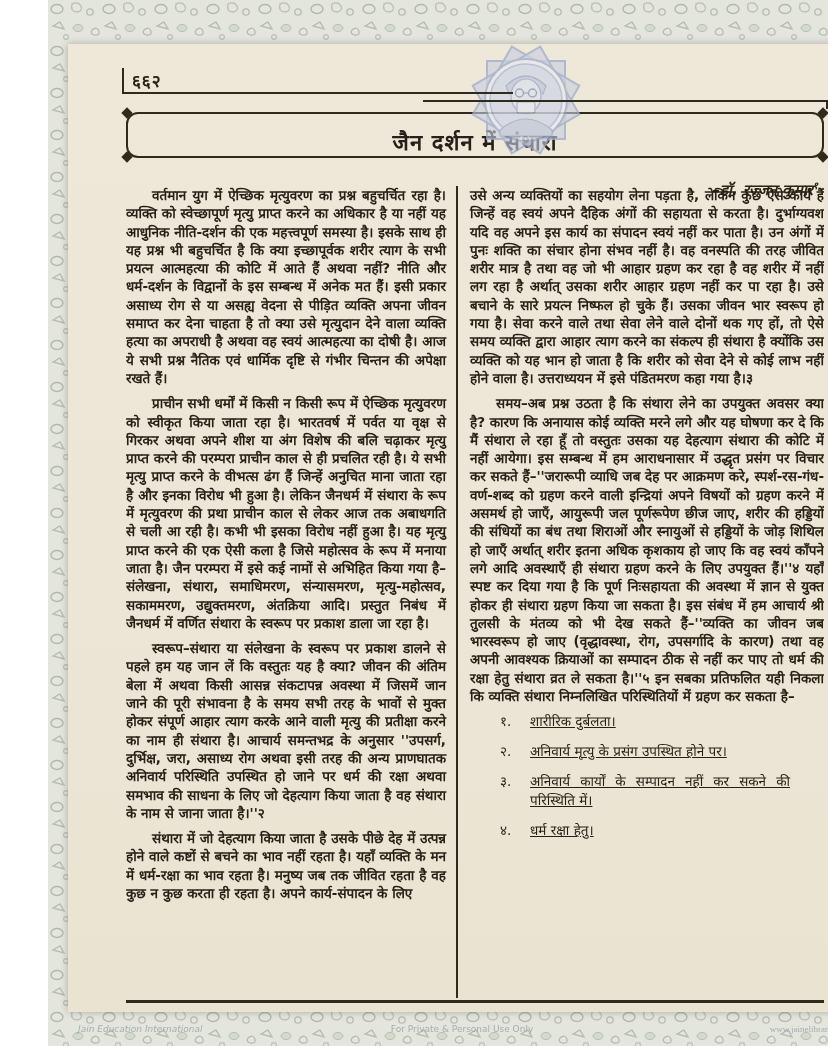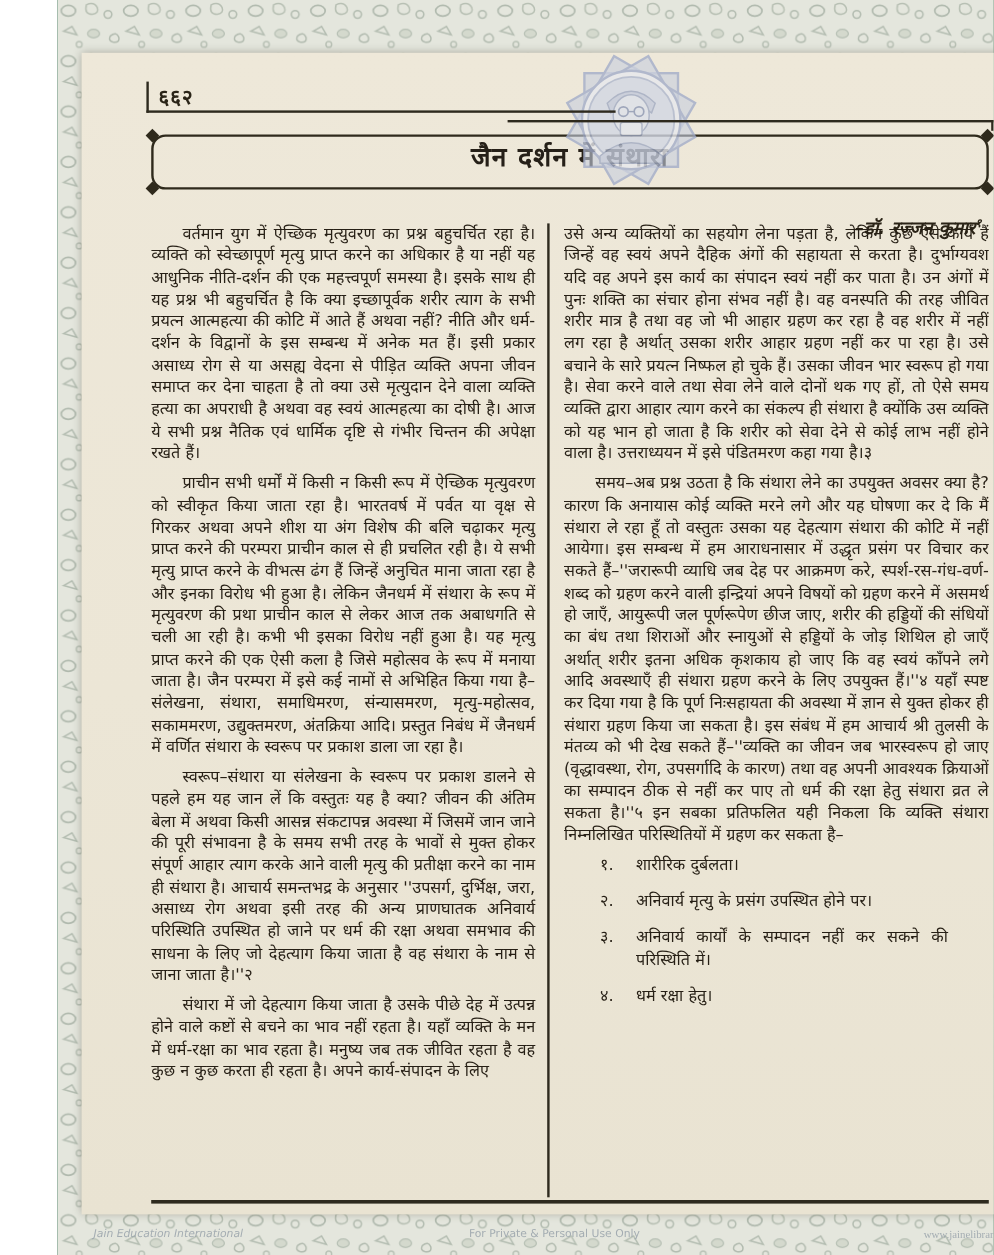--- a/index.html
+++ b/index.html
@@ -22,42 +22,42 @@
   .header { position:relative; height:58px; z-index:3; }
   .page-num { position:absolute; left:6px; bottom:10px; font-size:17px; font-weight:bold; letter-spacing:1px; color:#2a2417; }
   .rule-left { position:absolute; left:-4px; bottom:8px; width:56%; height:2px; background:#2e2a1e; }
   .tick-left { position:absolute; left:-4px; bottom:8px; width:2px; height:26px; background:#2e2a1e; }
   .rule-right { position:absolute; right:-4px; bottom:0; width:58%; height:2px; background:#2e2a1e; }
   .tick-right { position:absolute; right:-4px; bottom:-7px; width:2px; height:9px; background:#2e2a1e; }
   .header-right { position:absolute; right:8px; bottom:5px; font-size:15px; color:#2a2417; }
 
   .title-box {
     position:relative; margin-top:10px; height:46px; border:2.5px solid #2f2a1c; border-radius:12px;
-    display:flex; align-items:flex-start; justify-content:center;
+    display:flex; align-items:flex-end; justify-content:center;
     font-size:22px; font-weight:bold; color:#262018; letter-spacing:1px;
   }
   .orn { position:absolute; width:8px; height:8px; background:#2f2a1c; transform:rotate(45deg); }
   .orn-tl { left:-5px; top:-5px; } .orn-tr { right:-5px; top:-5px; }
   .orn-bl { left:-5px; bottom:-5px; } .orn-br { right:-5px; bottom:-5px; }
 
   .byline { text-align:right; padding:20px 6px 0 0; font-size:15px; font-weight:bold; font-style:italic; color:#2a2316; height:28px; }
   .byline sup { font-size:10px; }
 
   .cols { display:flex; height:812px; overflow:hidden; }
   .col-left { width:320px; flex:none; }
   .divider { width:2px; flex:none; background:#2e2a1e; margin:0 12px 0 10px; }
   .col-right { flex:1; min-width:0; }
 
-  .cols p { text-align:justify; font-size:13.5px; line-height:18.3px; color:#261f15; margin-bottom:7px; }
+  .cols p { text-align:justify; font-size:13.5px; line-height:18.3px; color:#261f15; margin-bottom:7px;font-weight:bold; }
   .cols p.indent { text-indent:26px; }
 
   .cond-list { margin-top:6px; padding-left:30px; }
   .cond-item { display:flex; font-size:13.5px; line-height:19px; margin-bottom:11px; color:#261f15; }
   .cond-num { flex:none; width:30px; }
-  .cond-text { flex:1; padding-right:34px; text-align:justify; }
+  .cond-text { flex:1; padding-right:34px; text-align:justify;text-decoration:underline; }
 
   .bottom-rule { height:2.5px; background:#2e2a1e; margin-top:2px; }
 
   .wm { position:absolute; bottom:12px; z-index:2; font-size:9px; color:#99a3ab; opacity:.85; white-space:nowrap; }
   .wm-left { left:30px;font-style:italic; }
   .wm-center { left:50%; transform:translateX(-50%); }
   .wm-right { right:30px;font-family:Liberation Serif, serif; }
 </style>
 </head>
 <body>

